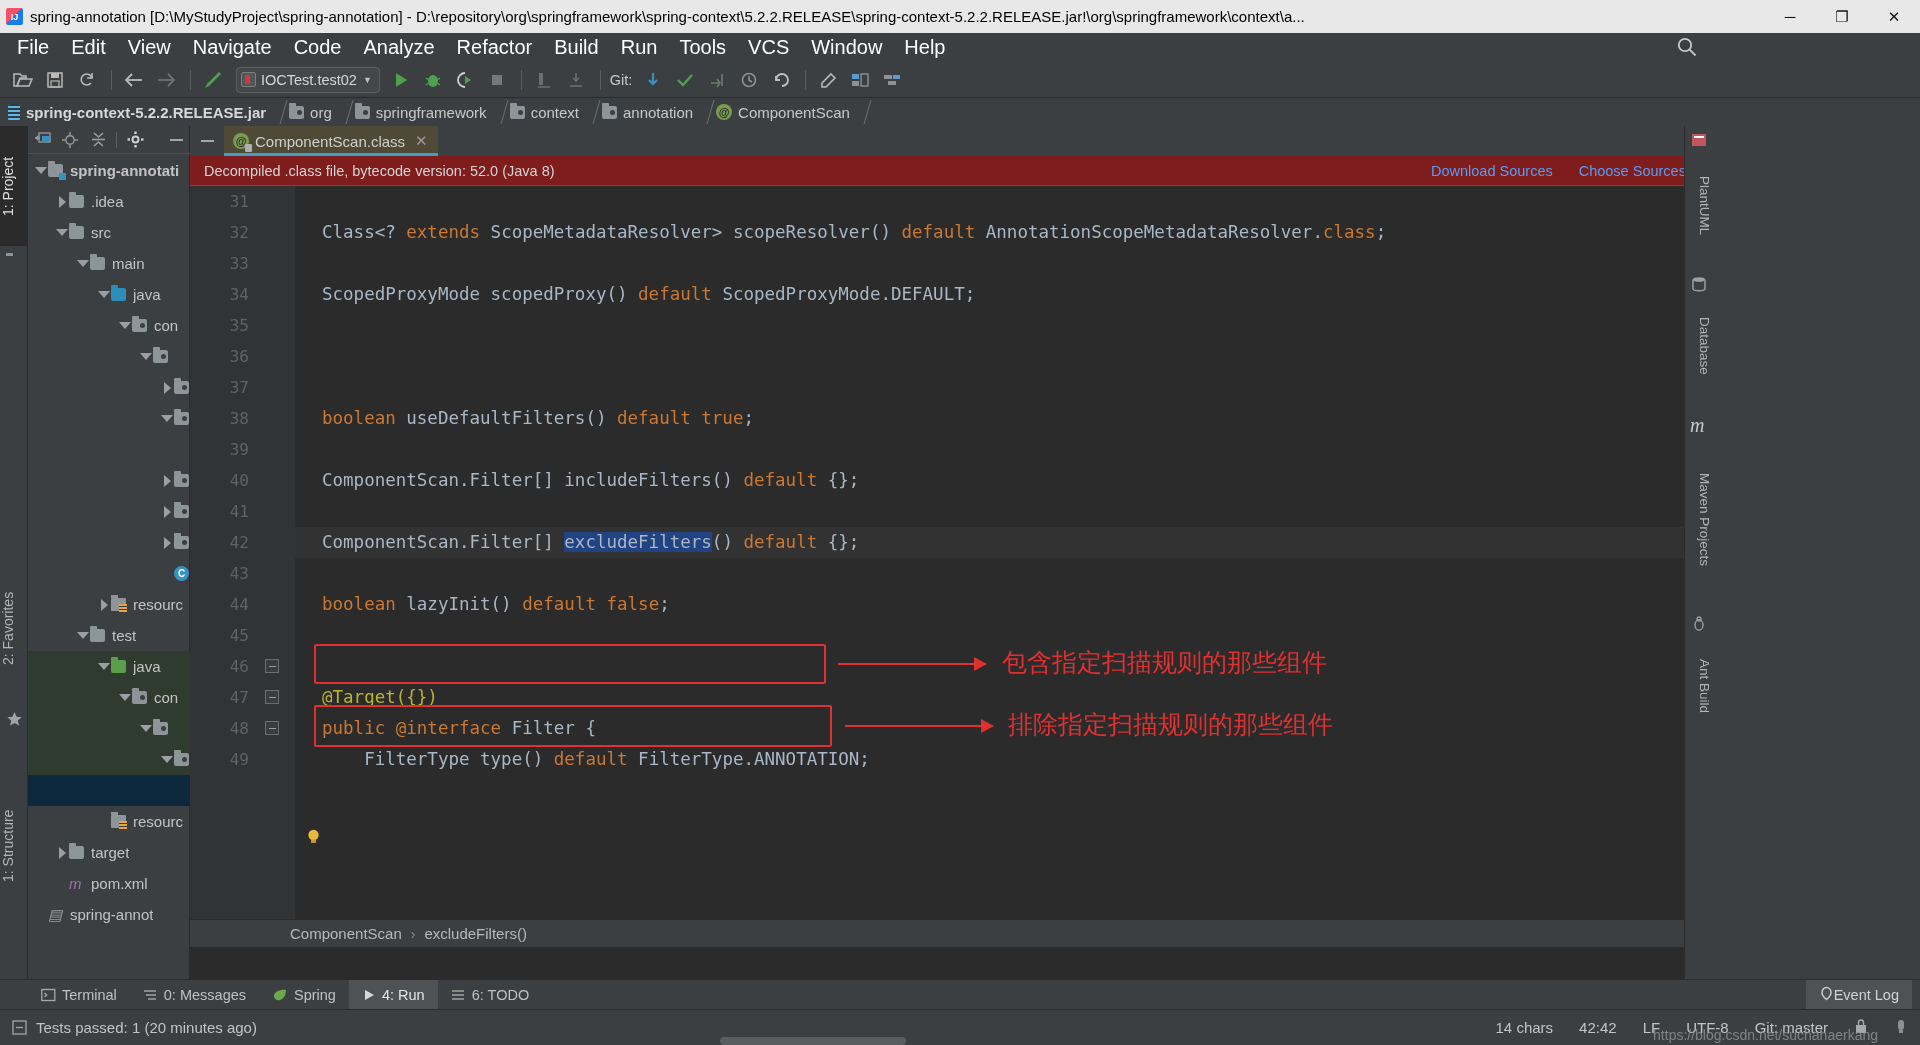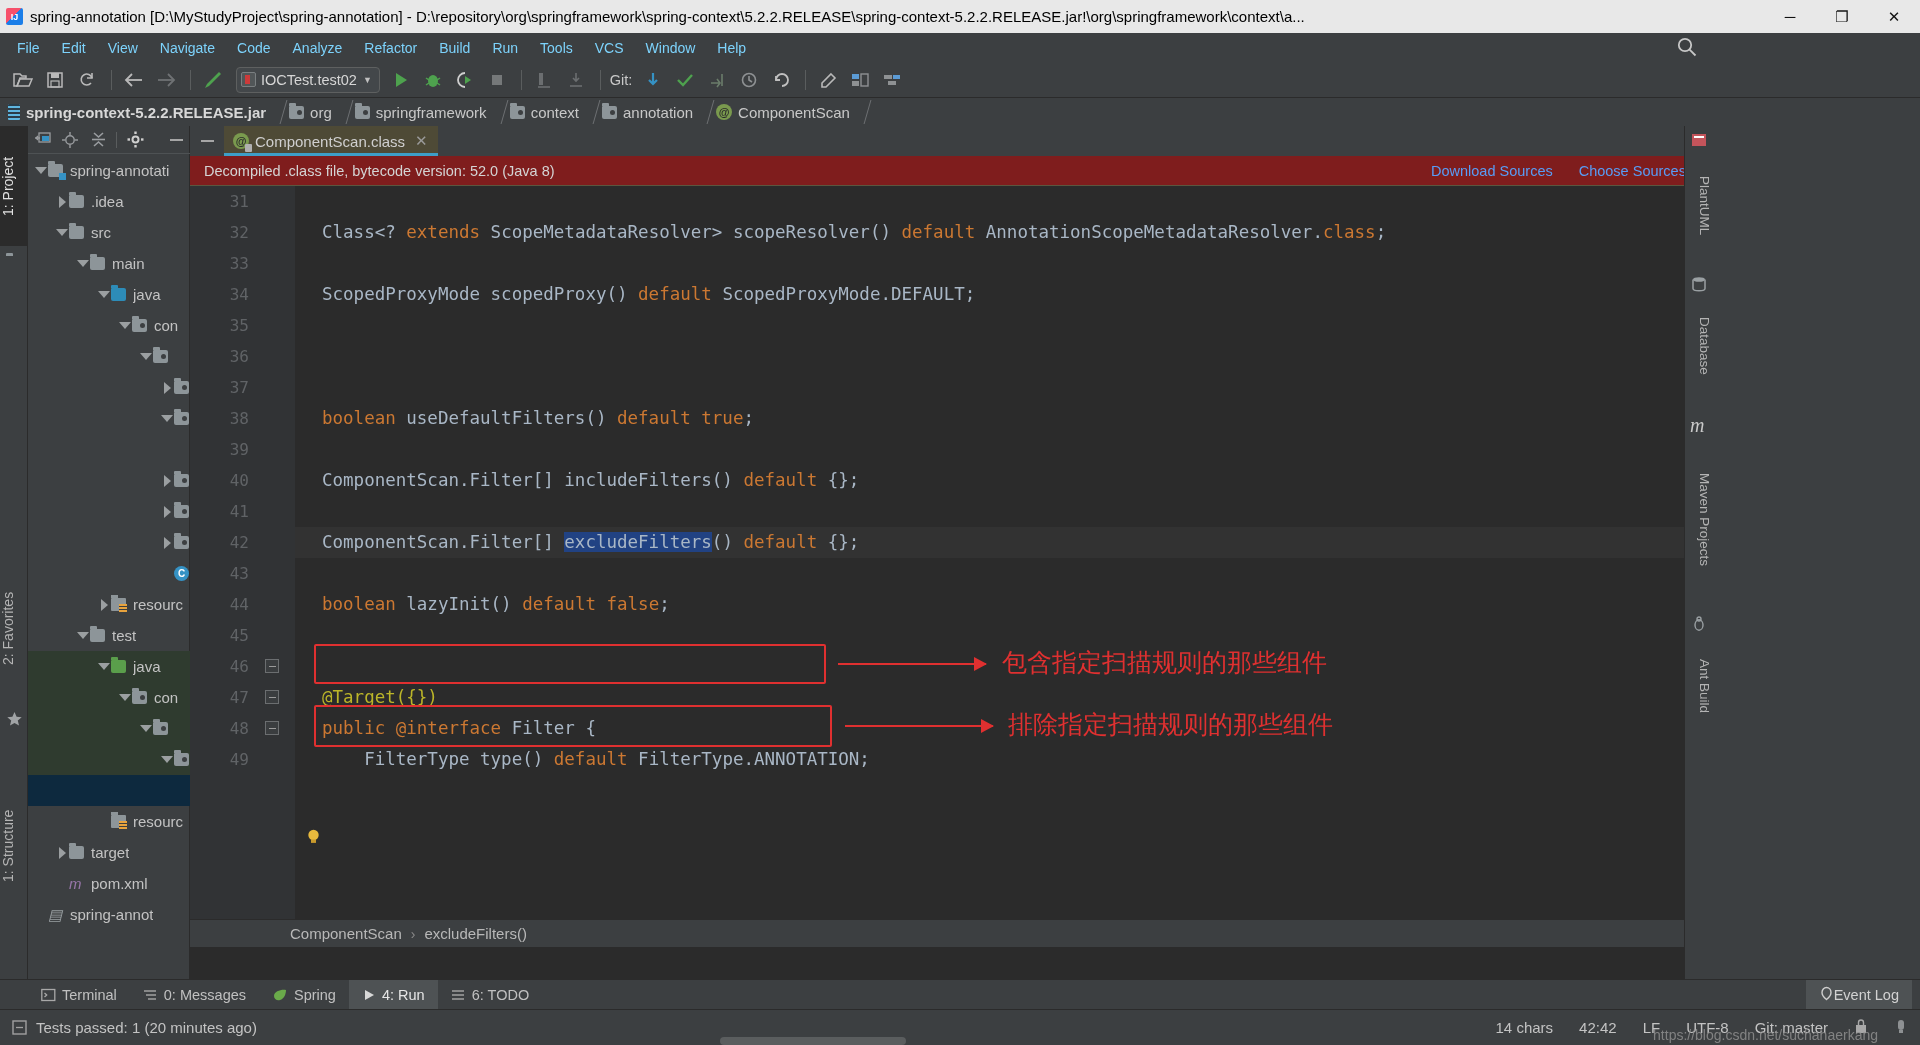--- a/index.html
+++ b/index.html
@@ -36,21 +36,21 @@
     width: 52px; height: 33px; display: flex; align-items: center; justify-content: center;
     font-size: 15px; color: #111;
   }
 
   
   .menubar {
     position: absolute; left: 0; top: 33px; width: 1920px; height: 29px;
     background: #3c3f41; display: flex; align-items: center; padding-left: 6px;
   }
   .menu-item {
-    font-size: 14px; color: #7dd3fc; padding: 3px 11px; white-space: nowrap;
+    font-size: 20px; color: #ffffff; padding: 3px 11px; white-space: nowrap;
   }
   .search-everywhere {
     position: absolute; right: 14px; top: 36px; width: 22px; height: 22px;
   }
 
   
   .toolbar {
     position: absolute; left: 0; top: 62px; width: 1920px; height: 36px;
     background: #3c3f41; display: flex; align-items: center; padding-left: 8px;
     border-bottom: 1px solid #2b2b2b;
@@ -147,21 +147,21 @@
     position: absolute; left:0; top: 0; width: 162px; height: 28px;
     display: flex; align-items: center; border-bottom: 1px solid #4e5254;
   }
   .pt-ico { width: 28px; height: 24px; display:flex; align-items:center; justify-content:center; }
   .pt-sep { width:1px; height:16px; background:#5a5d5e; margin:0 4px; }
   .tree { position: absolute; left: 0; top: 29px; width: 162px; bottom: 0; overflow: hidden; }
   .trow {
     display: flex; align-items: center; height: 31px;
     font-size: 15px; color: #c3c3c3; white-space: nowrap;
   }
-  .trow.bold { font-weight: normal; }
+  .trow.bold { font-weight: bold; }
   .trow.green-sel { background: #2f3b2f; }
   .trow.blue-sel { background: #0d293e; }
   .twist {
     width: 14px; flex: 0 0 auto; display: flex; align-items: center; justify-content: center;
     font-size: 0;
   }
   .twist.down::after {
     content:""; border-left: 6px solid transparent; border-right: 6px solid transparent;
     border-top: 7px solid #9b9fa1;
   }

